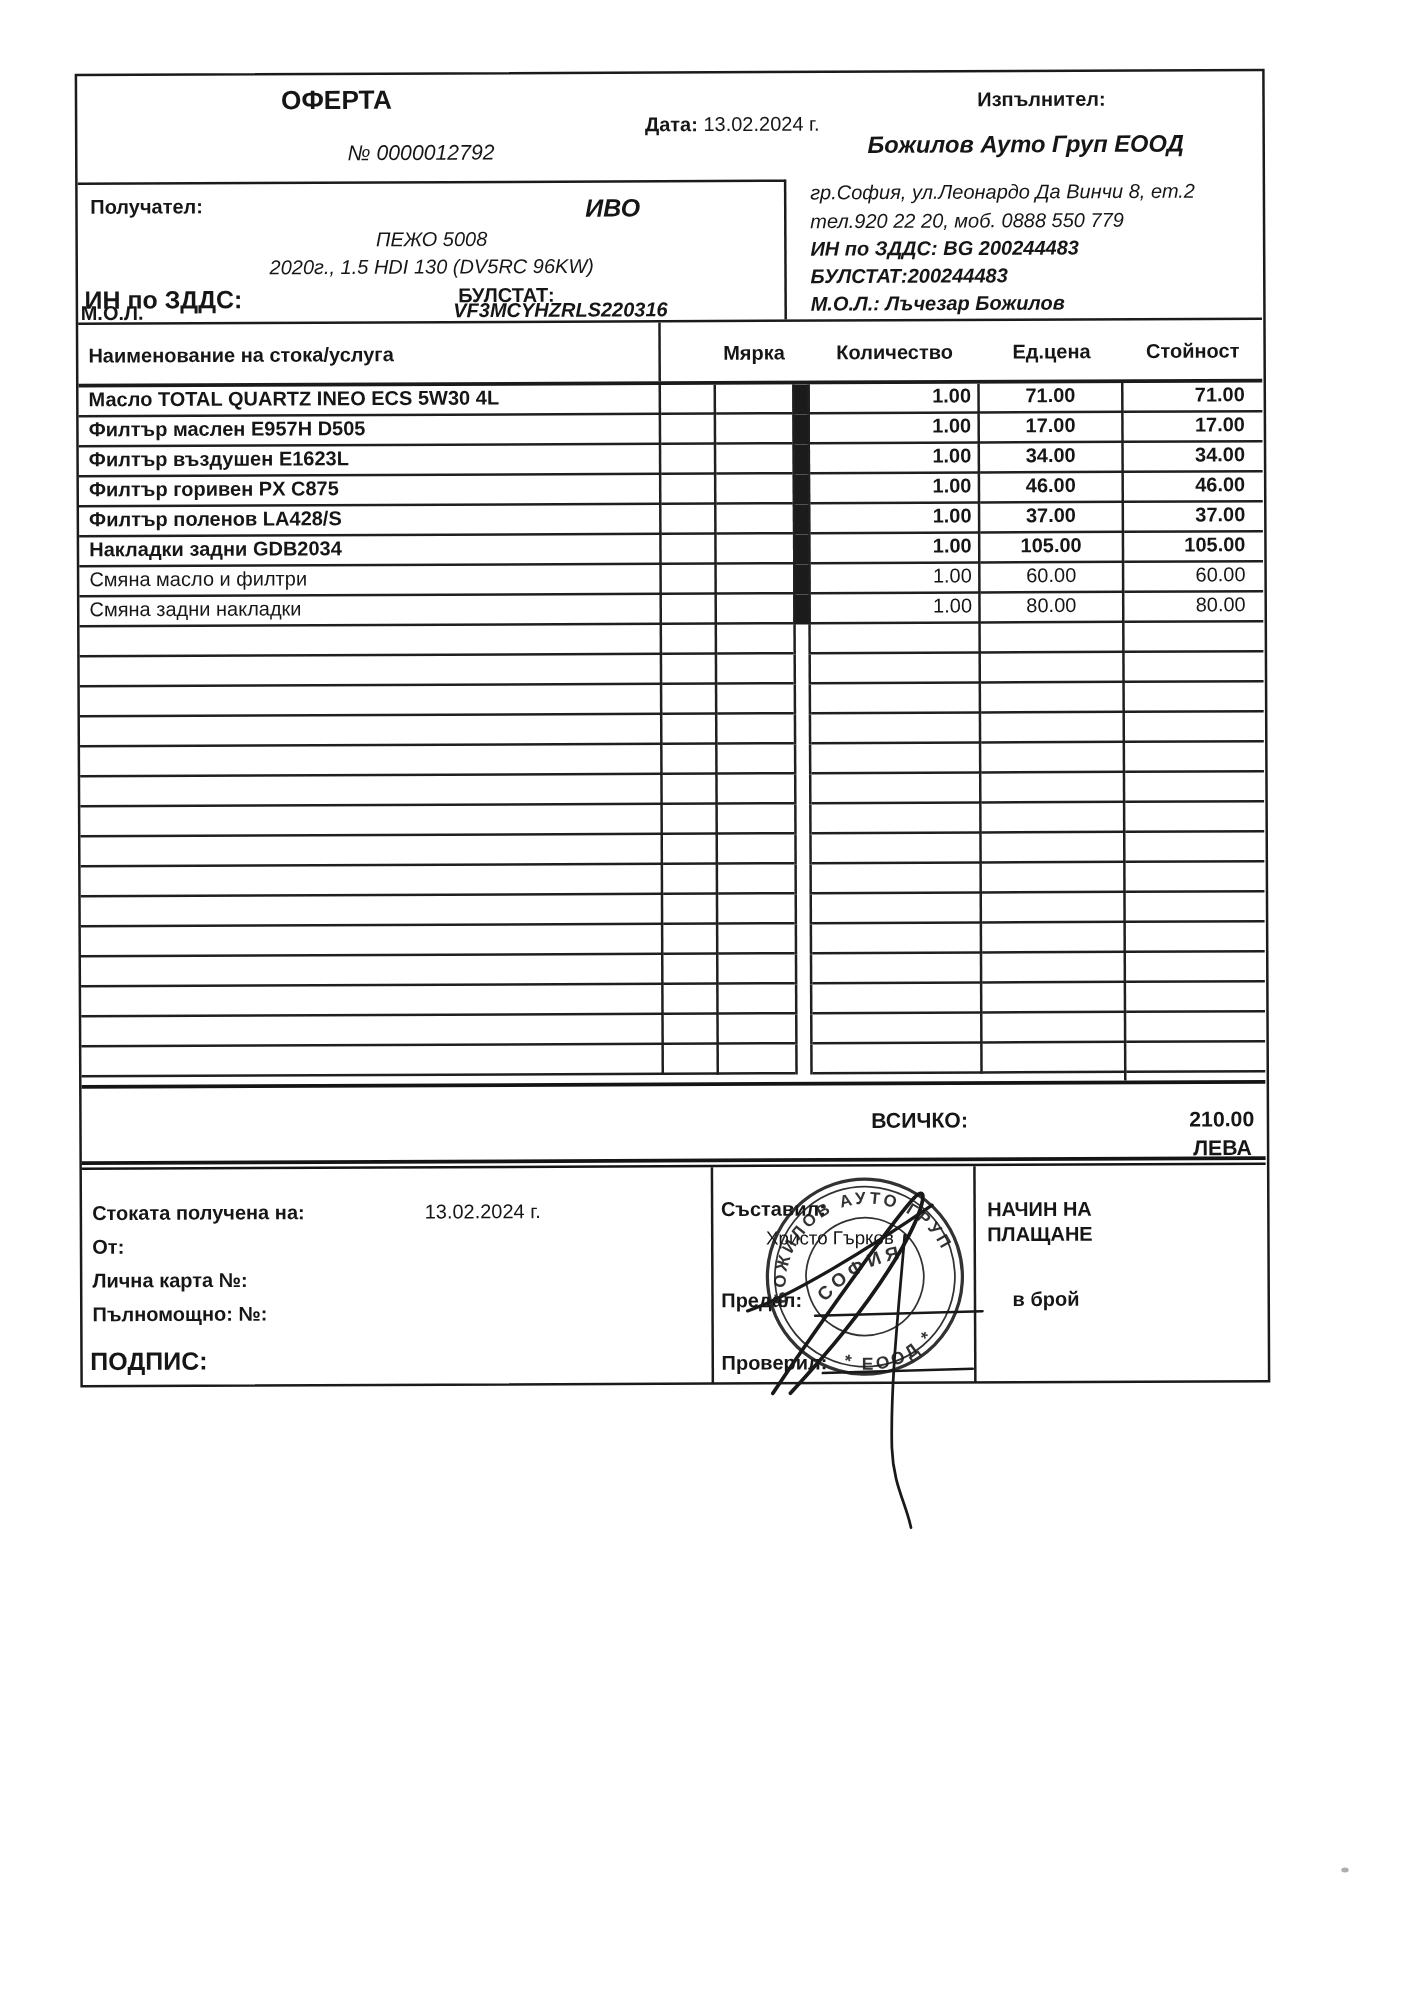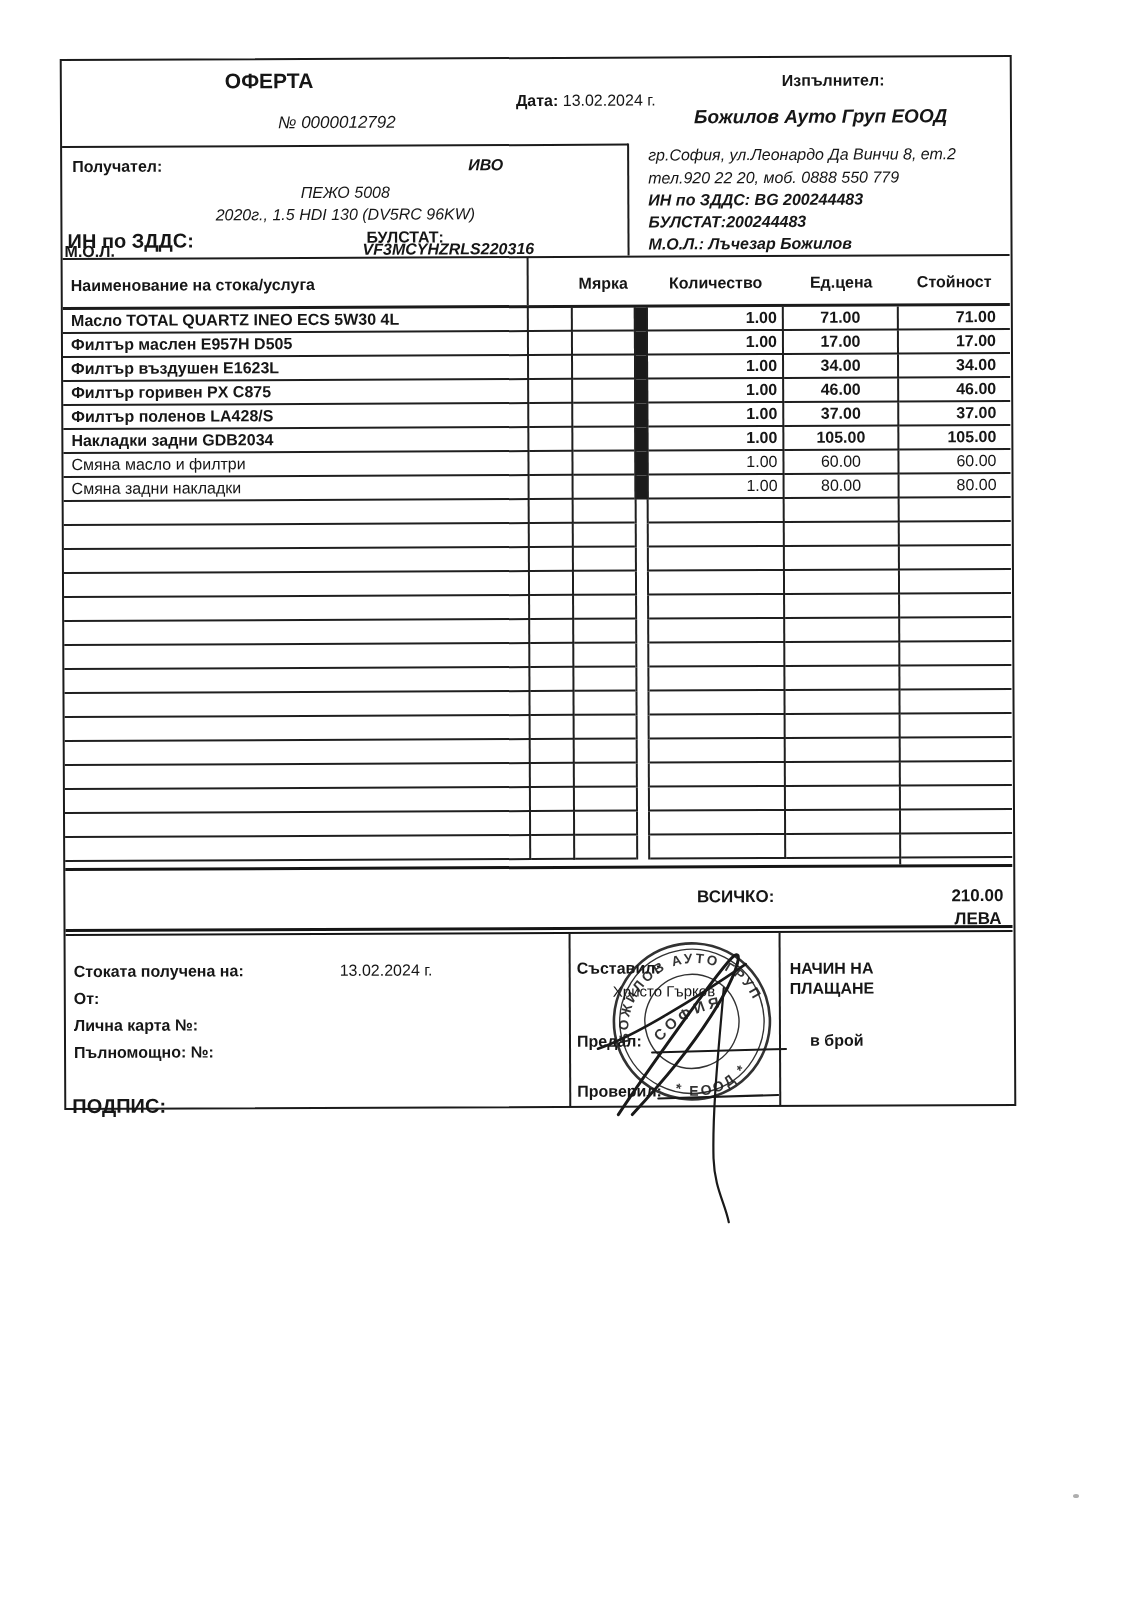--- a/index.html
+++ b/index.html
@@ -34,21 +34,21 @@
   .trow.light{font-weight:normal;}
   .strip{position:relative;height:6px;}
   
   #totalbox{position:absolute;left:0;top:807px;width:947px;height:64px;box-sizing:border-box;
             border-top:3px solid #151515;border-bottom:3px solid #151515;font-size:17px;}
   
   #bottom{position:absolute;left:0;top:873px;width:947px;bottom:0;
           border-top:2.5px solid #151515;box-sizing:border-box;font-size:16px;}
   #stampsvg{position:absolute;left:506px;top:868px;width:240px;height:410px;
             pointer-events:none;z-index:6;overflow:visible;}
-  .fs20{font-size:20px;margin-top:16px;}
+  .fs20{font-size:20px;}
 </style>
 </head>
 <body>
 
 <div id="page">
   <div id="doc">
 
     <div class="abs b" style="left:163px;top:9px;font-size:21px;">ОФЕРТА</div>
     <div class="abs i" style="left:216px;top:53px;font-size:17px;">№ 0000012792</div>
     <div class="abs" style="left:454px;top:14px;font-size:16px;margin-top:19px;">
@@ -61,21 +61,21 @@
     <div class="abs i" style="left:586px;top:88px;font-size:16px;">гр.София, ул.Леонардо Да Винчи 8, ет.2</div>
     <div class="abs i" style="left:586px;top:111px;font-size:16px;">тел.920 22 20, моб. 0888 550 779</div>
     <div class="abs b i" style="left:586px;top:133px;font-size:16px;">ИН по ЗДДС: BG 200244483</div>
     <div class="abs b i" style="left:586px;top:155px;font-size:16px;">БУЛСТАТ:200244483</div>
     <div class="abs b i" style="left:586px;top:177px;font-size:16px;">М.О.Л.: Лъчезар Божилов</div>
 
     <div class="hline" style="left:0;top:85px;width:566px;"></div>
     <div class="vline" style="left:565px;top:85px;height:112px;"></div>
 
     <div class="abs b" style="left:10px;top:97px;font-size:16px;">Получател:</div>
-    <div class="abs b i" style="left:406px;top:97px;font-size:16px;">ИВО</div>
+    <div class="abs b i" style="left:406px;top:97px;font-size:20px;">ИВО</div>
     <div class="abs i" style="left:0;top:124px;width:566px;text-align:center;font-size:16px;">ПЕЖО 5008</div>
     <div class="abs i" style="left:0;top:146px;width:566px;text-align:center;font-size:16px;">2020г., 1.5 HDI 130 (DV5RC 96KW)</div>
     <div class="abs b" style="left:5px;top:169px;font-size:20px;">ИН по ЗДДС:</div>
     <div class="abs b" style="left:304px;top:169px;font-size:16px;">БУЛСТАТ:</div>
     <div class="abs b" style="left:2px;top:182px;font-size:16px;">М.О.Л.</div>
     <div class="abs b i" style="left:300px;top:181px;font-size:16px;">VF3MCYHZRLS220316</div>
 
     <div id="tbl">
       <div class="thead">
         <div class="c-name" style="text-align:left;">Наименование на стока/услуга</div>

